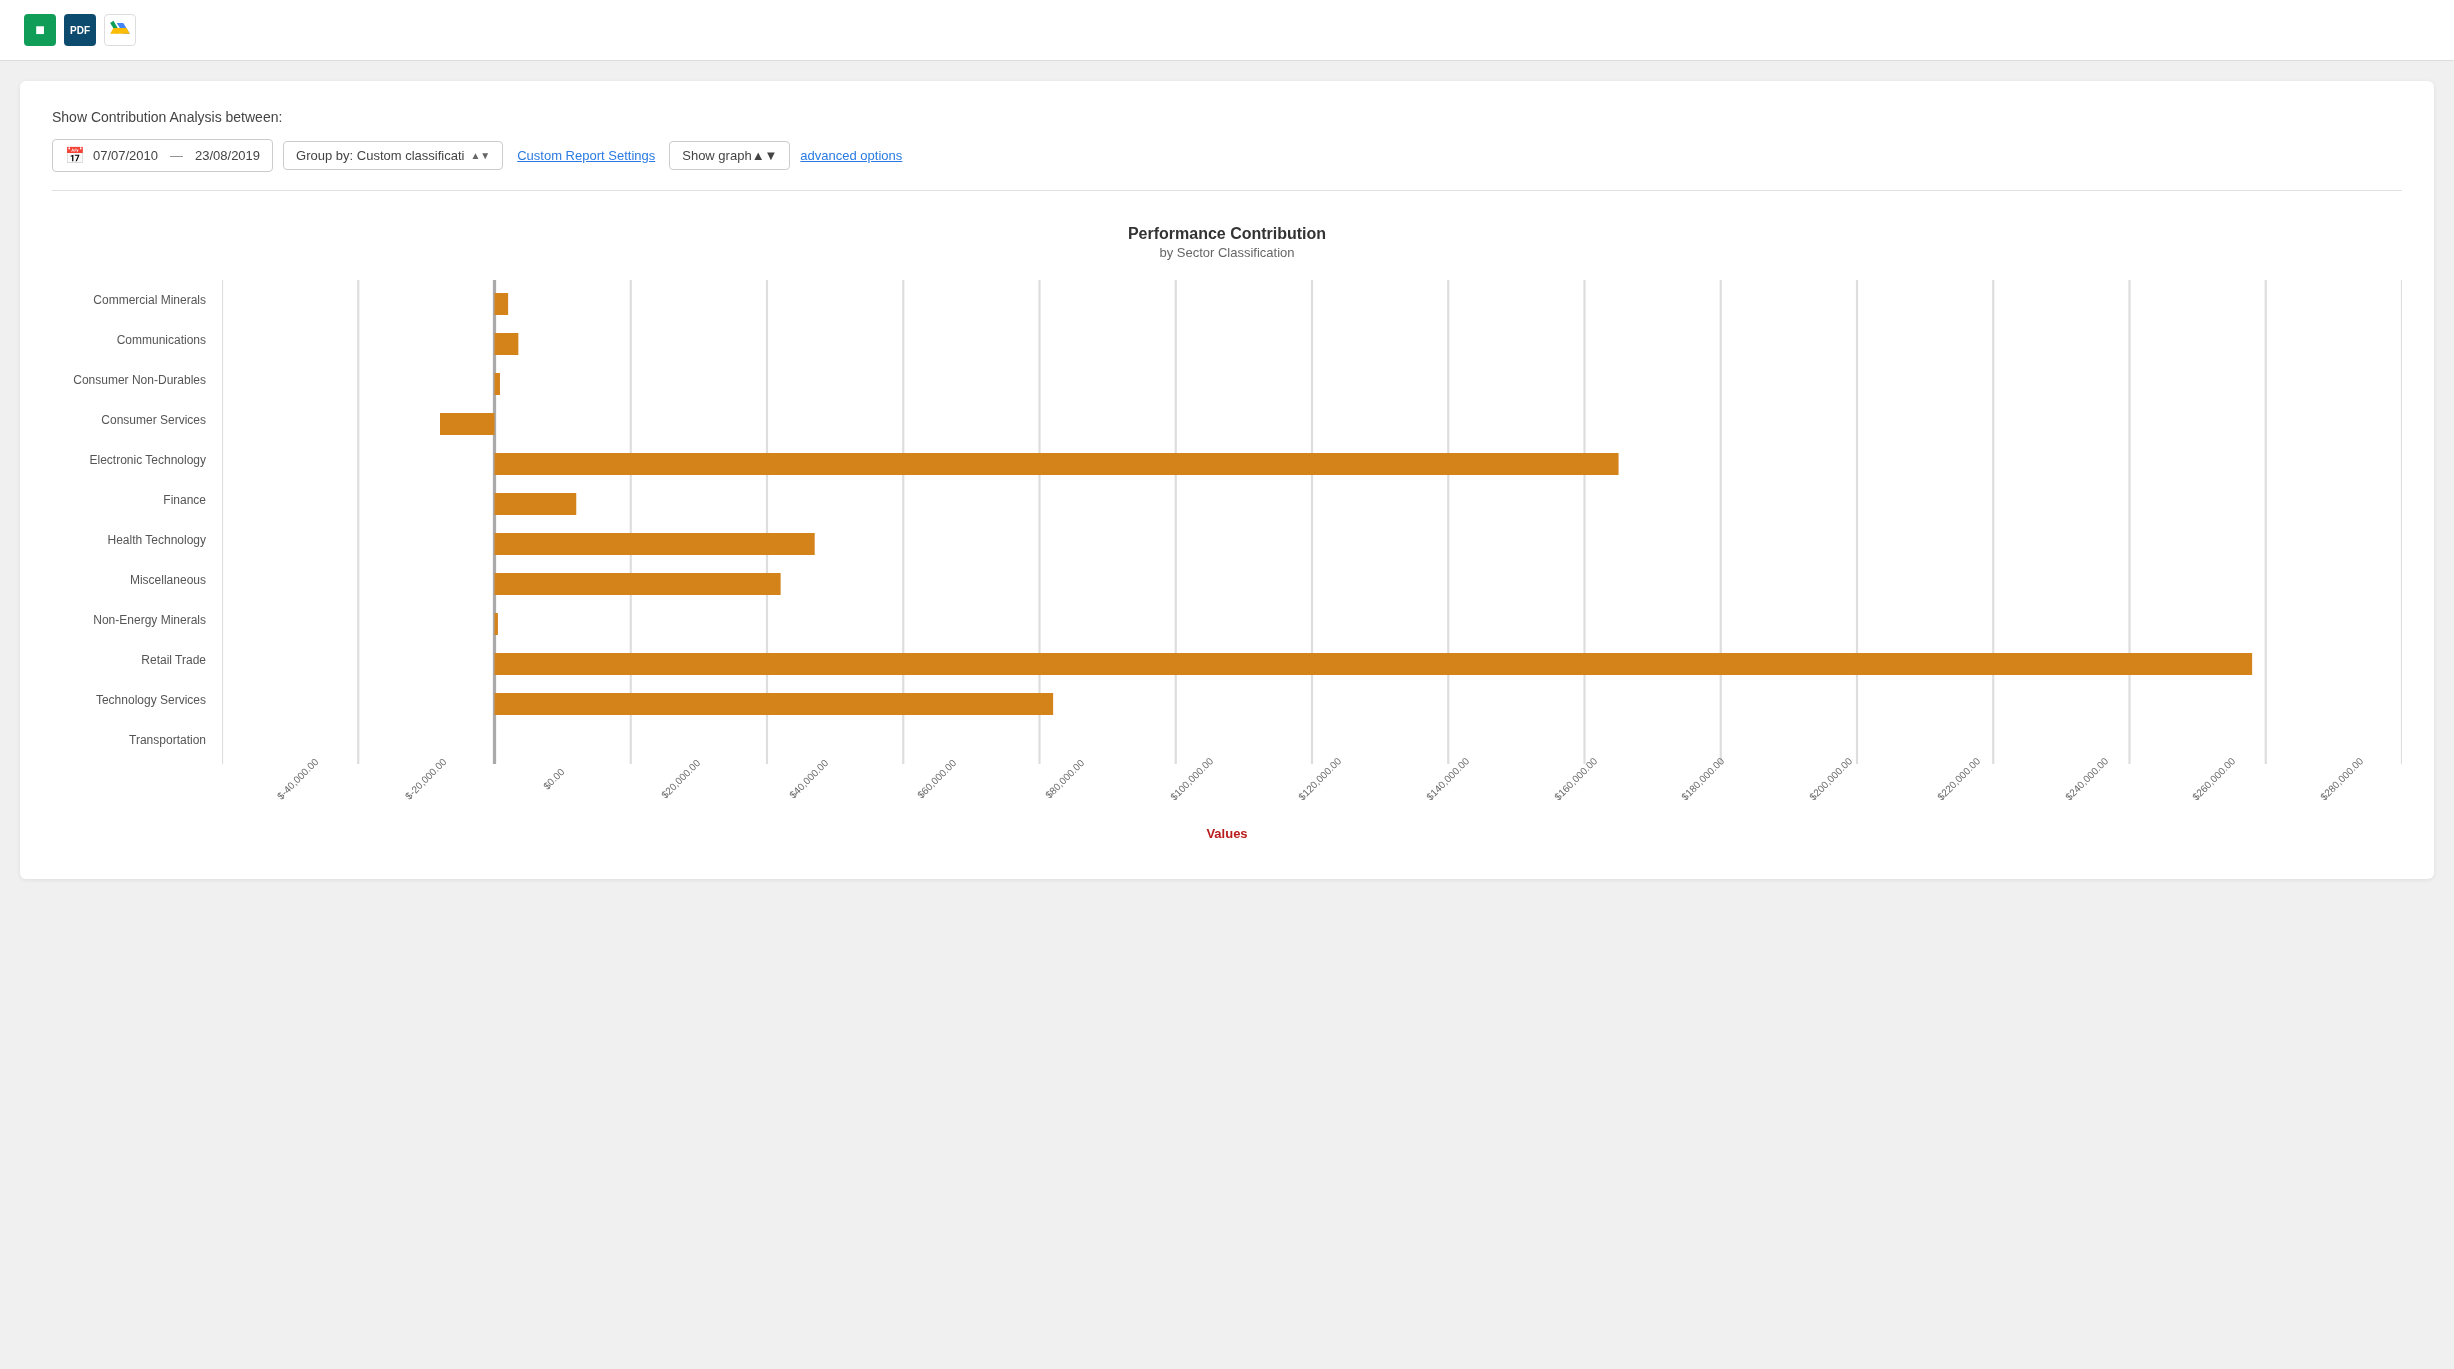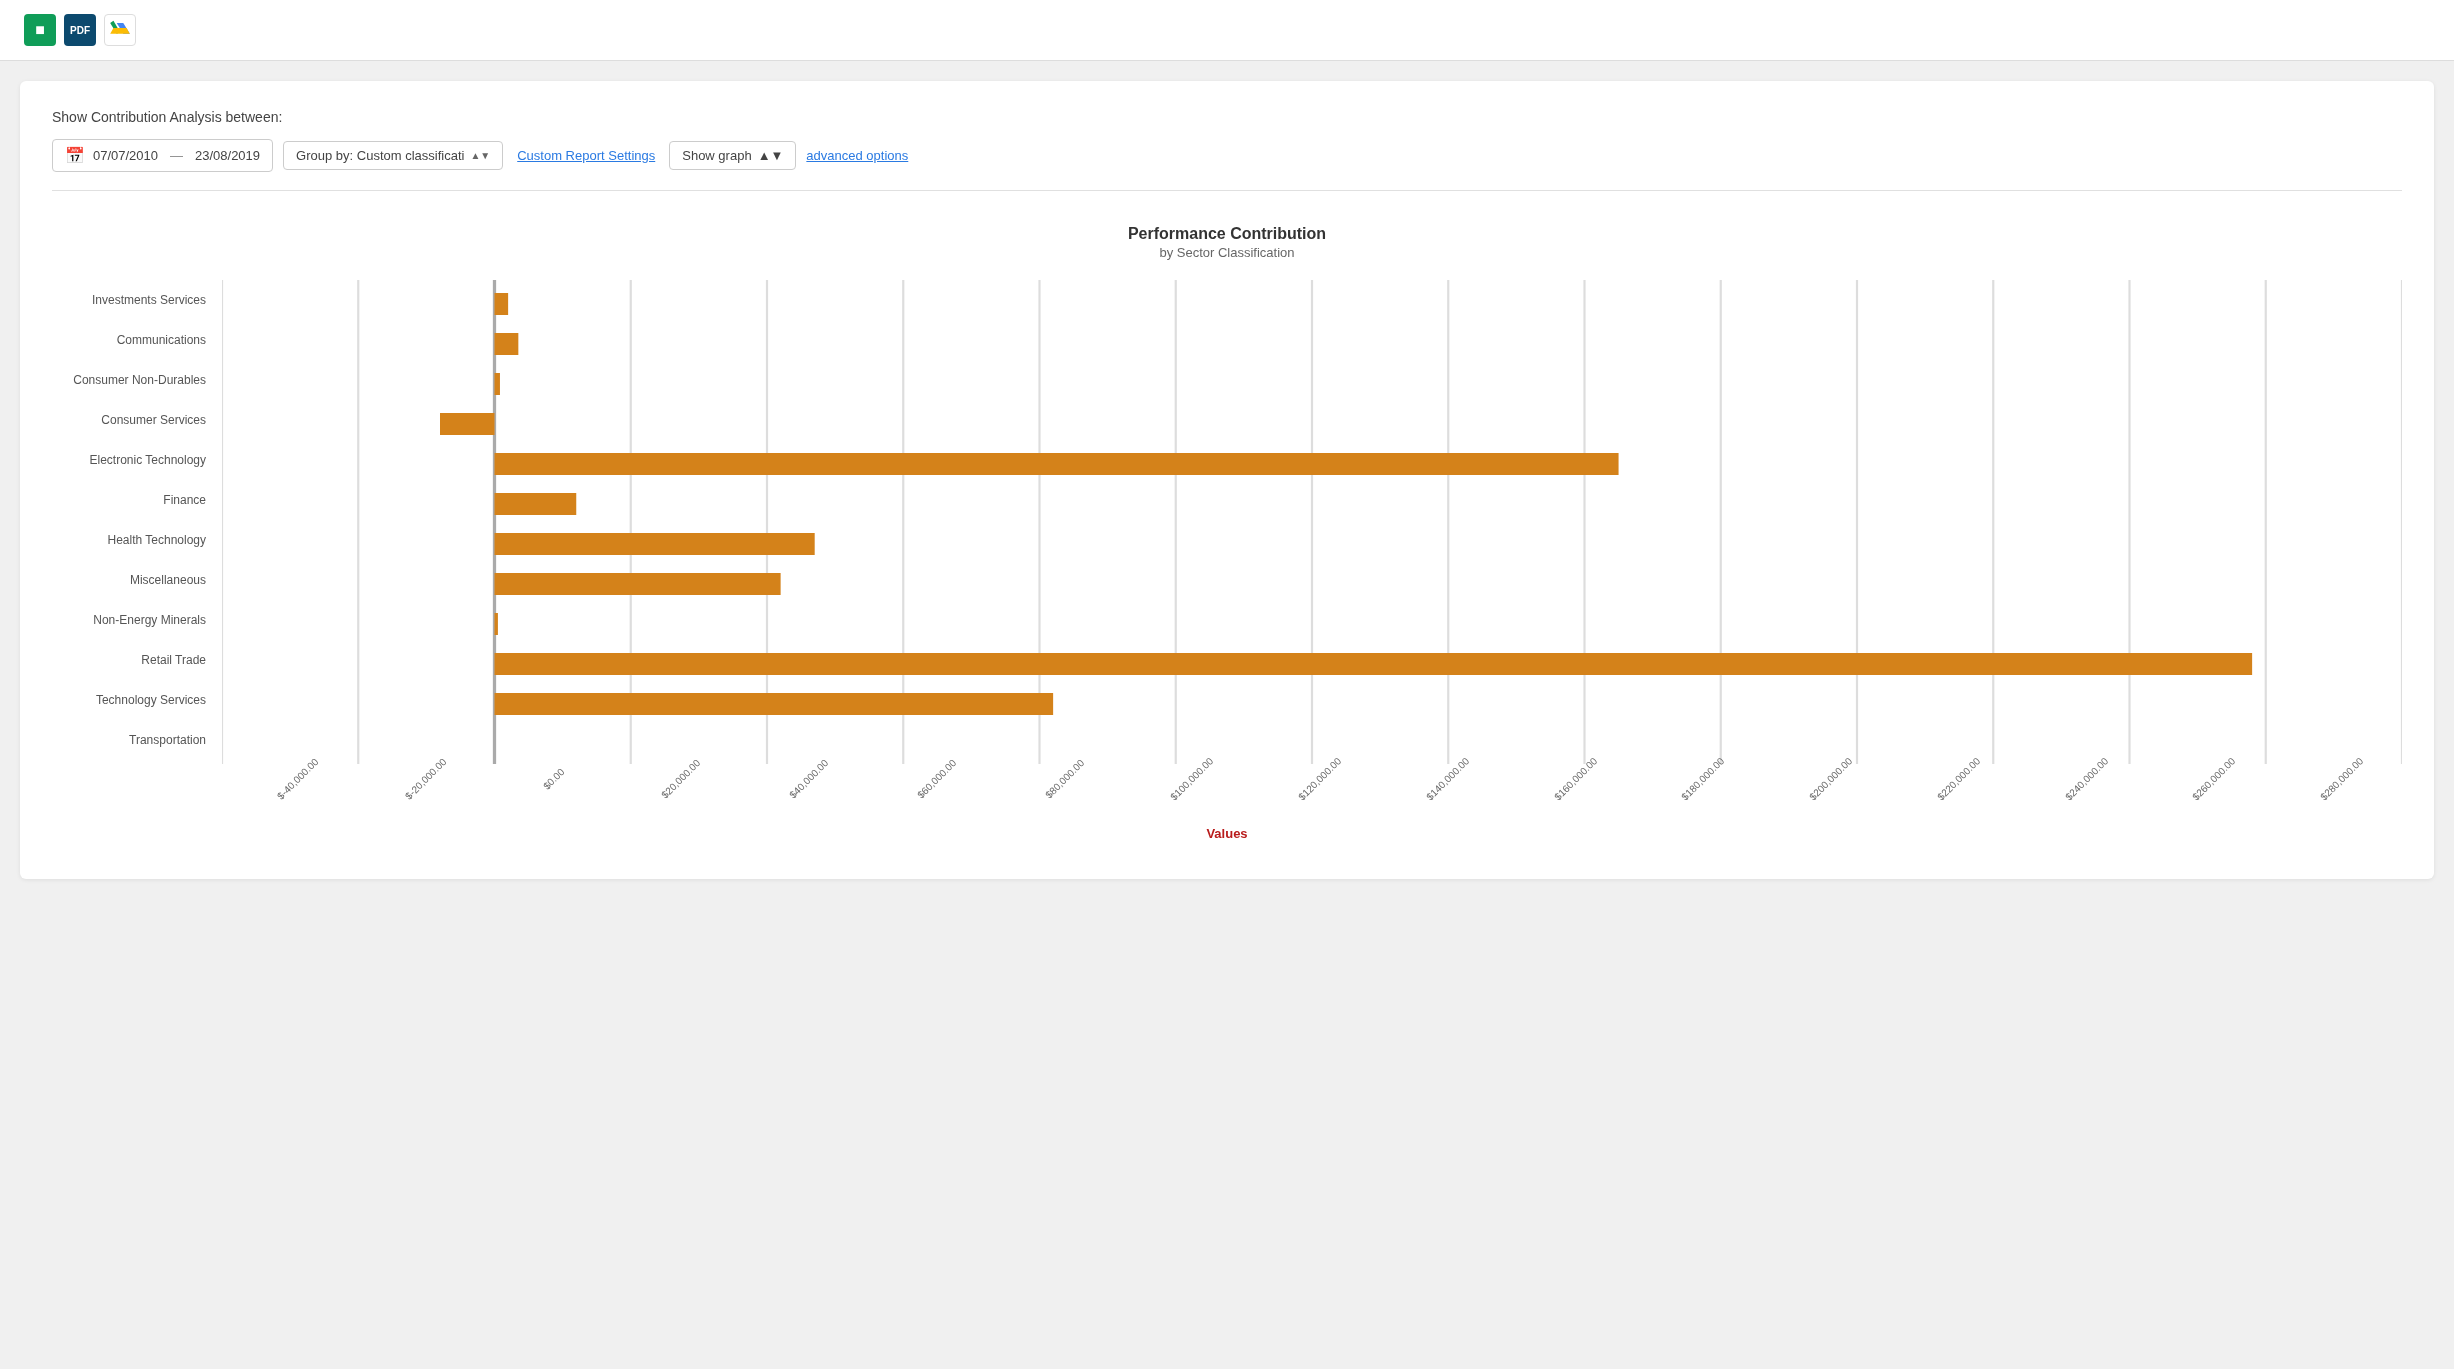--- a/index.html
+++ b/index.html
@@ -104,21 +104,20 @@
     .show-graph-btn {
       display: flex;
       align-items: center;
       border: 1px solid #ccc;
       border-radius: 4px;
       padding: 6px 12px;
       font-size: 13px;
       color: #444;
       background: #fff;
       cursor: pointer;
-      gap: 6px;
     }
     .advanced-link {
       color: #2a7ae2;
       font-size: 13px;
       text-decoration: underline;
       cursor: pointer;
       background: none;
       border: none;
     }
     .divider {
@@ -204,21 +203,21 @@
 
     <hr class="divider">
 
     <div class="chart-container">
       <div class="chart-title">Performance Contribution</div>
       <div class="chart-subtitle">by Sector Classification</div>
 
       <div style="display:flex; align-items:flex-start;">
 
         <div style="min-width:170px; padding-right:8px;" id="y-labels-container">
-        <div style="height: 40px; display: flex; align-items: center; justify-content: flex-end; font-size: 12px; color: rgb(85, 85, 85); padding-right: 8px;">Investments Services</div>
+        <div style="height: 40px; display: flex; align-items: center; justify-content: flex-end; font-size: 12px; color: rgb(85, 85, 85); padding-right: 8px;">Commercial Minerals</div>
             <div style="height: 40px; display: flex; align-items: center; justify-content: flex-end; font-size: 12px; color: rgb(85, 85, 85); padding-right: 8px;">Communications</div>
             <div style="height: 40px; display: flex; align-items: center; justify-content: flex-end; font-size: 12px; color: rgb(85, 85, 85); padding-right: 8px;">Consumer Non-Durables</div>
             <div style="height: 40px; display: flex; align-items: center; justify-content: flex-end; font-size: 12px; color: rgb(85, 85, 85); padding-right: 8px;">Consumer Services</div>
             <div style="height: 40px; display: flex; align-items: center; justify-content: flex-end; font-size: 12px; color: rgb(85, 85, 85); padding-right: 8px;">Electronic Technology</div>
             <div style="height: 40px; display: flex; align-items: center; justify-content: flex-end; font-size: 12px; color: rgb(85, 85, 85); padding-right: 8px;">Finance</div>
             <div style="height: 40px; display: flex; align-items: center; justify-content: flex-end; font-size: 12px; color: rgb(85, 85, 85); padding-right: 8px;">Health Technology</div>
             <div style="height: 40px; display: flex; align-items: center; justify-content: flex-end; font-size: 12px; color: rgb(85, 85, 85); padding-right: 8px;">Miscellaneous</div>
             <div style="height: 40px; display: flex; align-items: center; justify-content: flex-end; font-size: 12px; color: rgb(85, 85, 85); padding-right: 8px;">Non-Energy Minerals</div>
             <div style="height: 40px; display: flex; align-items: center; justify-content: flex-end; font-size: 12px; color: rgb(85, 85, 85); padding-right: 8px;">Retail Trade</div>
             <div style="height: 40px; display: flex; align-items: center; justify-content: flex-end; font-size: 12px; color: rgb(85, 85, 85); padding-right: 8px;">Technology Services</div>

